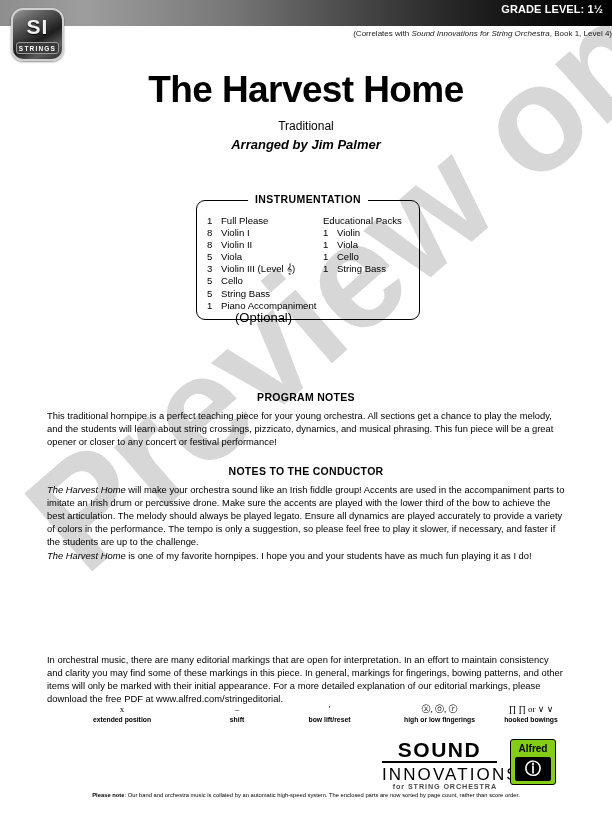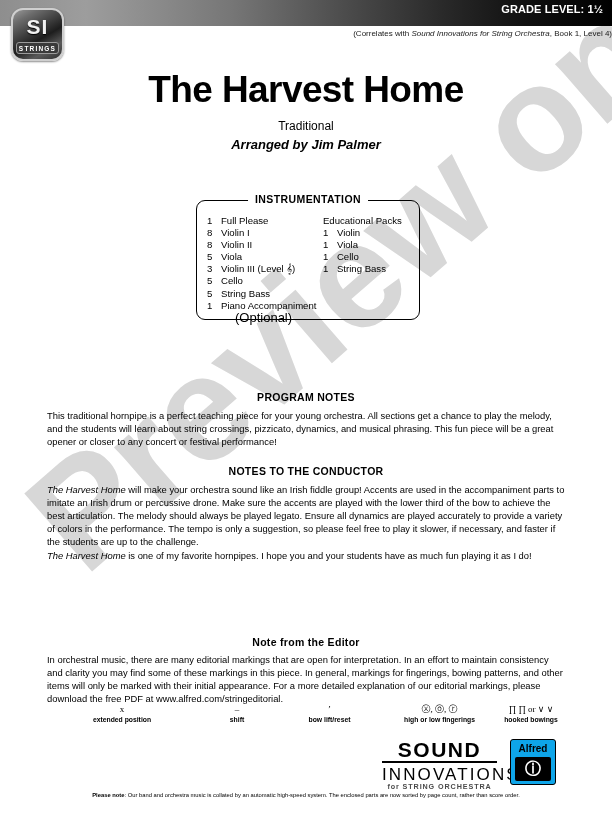--- a/index.html
+++ b/index.html
@@ -260,29 +260,30 @@
     letter-spacing: 2.1px;
     line-height: 14px;
     padding-top: 5px;
   }
   .si-wordmark .l3 {
     font-size: 7.2px;
     font-weight: bold;
     letter-spacing: .9px;
     line-height: 10px;
     color: #4a4a4a;
+    text-align: right;
   }
   .alfred-logo {
     position: absolute;
     left: 510px; top: 739px;
     width: 44px; height: 44px;
     border: 1.5px solid #000;
     border-radius: 3px;
     z-index: 8;
-    background: #0ea5e9;
+    background: #84cc16;
   }
   .alfred-logo .a-name {
     position: absolute;
     left: 3px; right: 3px; top: 3px;
     text-align: center;
     font-size: 10px;
     font-weight: bold;
     line-height: 12px;
   }
   .alfred-logo .a-mark {
@@ -391,21 +392,20 @@
     </div>
   </div>
 
   <div class="sec-head" id="program-notes-head">PROGRAM NOTES</div>
   <div class="body-text" id="program-notes-body">This traditional hornpipe is a perfect teaching piece for your young orchestra. All sections get a chance to play the melody, and the students will learn about string crossings, pizzicato, dynamics, and musical phrasing. This fun piece will be a great opener or closer to any concert or festival performance!</div>
 
   <div class="sec-head" id="conductor-notes-head">NOTES TO THE CONDUCTOR</div>
   <div class="body-text" id="conductor-notes-body"><i>The Harvest Home</i><span> will make your orchestra sound like an Irish fiddle group! Accents are used in the accompaniment parts to imitate an Irish drum or percussive drone. Make sure the accents are played with the lower third of the bow to achieve the best articulation. The melody should always be played legato. Ensure all dynamics are played accurately to provide a variety of colors in the performance. The tempo is only a suggestion, so please feel free to play it slower, if necessary, and faster if the students are up to the challenge.</span></div>
   <div class="body-text" id="conductor-notes-body2"><i>The Harvest Home</i><span> is one of my favorite hornpipes. I hope you and your students have as much fun playing it as I do!</span></div>
 
-  <div class="sec-head" id="editor-head">Note from the Editor</div>
   <div class="body-text" id="editor-body">In orchestral music, there are many editorial markings that are open for interpretation. In an effort to maintain consistency and clarity you may find some of these markings in this piece. In general, markings for fingerings, bowing patterns, and other items will only be marked with their initial appearance. For a more detailed explanation of our editorial markings, please download the free PDF at www.alfred.com/stringeditorial.</div>
 
   <div class="legend-row">
     <div class="legend-item i0">
       <span class="sym">x</span>
       <span>extended position</span>
     </div>
     <div class="legend-item i1">
       <span class="sym">–</span>
       <span>shift</span>

